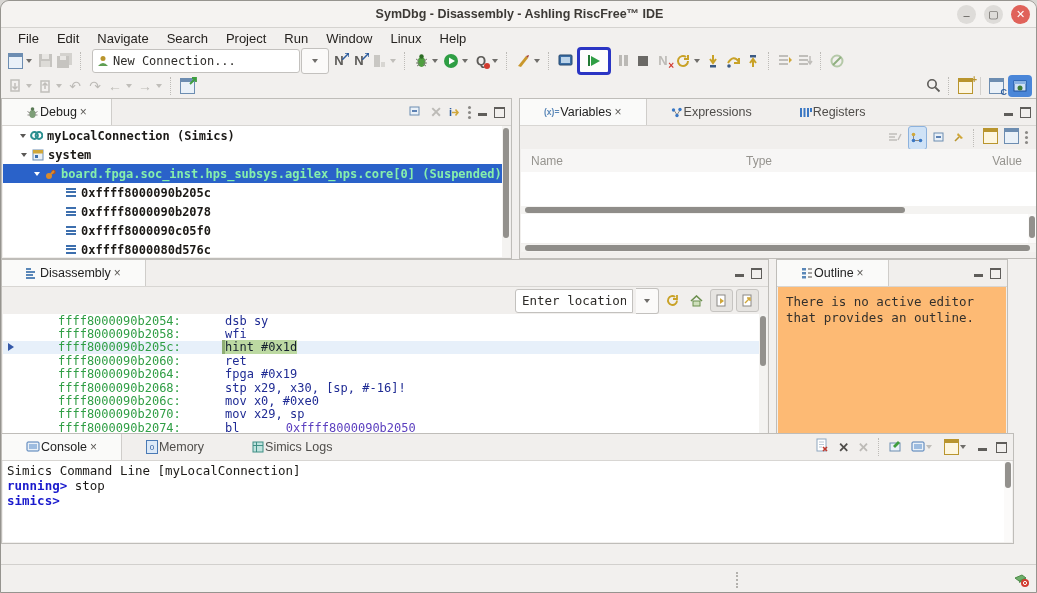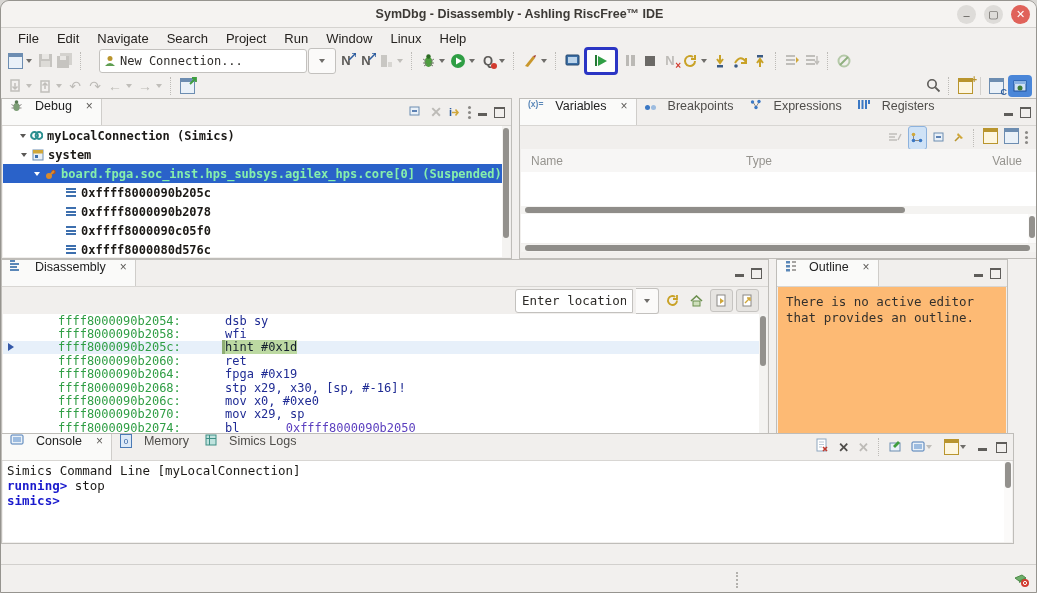--- a/index.html
+++ b/index.html
@@ -23,38 +23,38 @@
   #toolbar2{left:0;top:72px;width:1037px;height:25px;padding-left:4px;}
   .tbi{width:20px;height:20px;display:inline-flex;align-items:center;justify-content:center;flex:none;}
   .chev{width:0;height:0;border-left:3.5px solid transparent;border-right:3.5px solid transparent;
         border-top:4px solid #6f6d6a;display:inline-block;margin:0 3px 0 1px;flex:none;}
   .chev.dis{border-top-color:#c0beba;}
   .tsep{width:1px;height:18px;border-left:1px dotted #bdbbb7;margin:0 5px;flex:none;}
   .vsep{width:1px;height:18px;background:#d2d0cd;margin:0 5px;flex:none;}
   .gtxt{color:#bdbbb7;} 
   .glyph{font-size:13px;font-weight:bold;color:#5d5b58;}
   #conn-combo{display:flex;align-items:center;height:22px;background:#fff;border:1px solid #c3c1be;
-              border-radius:3px;width:198px;padding:0 4px;margin-left:12px;}
+              border-radius:3px;width:198px;padding:0 4px;margin-left:5px;}
   #conn-combo-text{font-size:12px;color:#2e2c29;font-family:"DejaVu Sans Mono","Liberation Mono",monospace;margin-left:4px;}
   #conn-combo-btn{width:26px;height:24px;border:1px solid #c3c1be;border-radius:3px;background:#fbfaf9;
                   display:flex;align-items:center;justify-content:center;margin-left:1px;}
   .focusring{width:28px;height:22px;border:3px solid #2b35c4;border-radius:4px;display:flex;
              align-items:center;justify-content:center;background:#fdfdfc;margin:0 2px;}
   .playtri{width:0;height:0;border-top:5.5px solid transparent;border-bottom:5.5px solid transparent;
            border-left:9px solid #2f9e44;}
   .resume-bar{width:2px;height:11px;background:#237a34;margin-right:1.5px;}
   .pausebars{display:flex;gap:2px;}
   .pausebars i{width:3.5px;height:11px;background:#bbb9b5;}
   .stopsq{width:10px;height:10px;background:#6b6966;}
   .reddot{position:absolute;width:6px;height:6px;border-radius:50%;background:#d23b2f;right:1px;bottom:2px;}
   .rel{position:relative;}
   
   .panel{background:#f1efed;border:1px solid #bfbdb9;}
   .tabbar{height:26px;display:flex;align-items:center;background:#f1efed;border-bottom:1px solid #d8d6d3;}
-  .tab{height:26px;display:flex;padding:0 8px;font-size:12.5px;color:#4f4d4a;gap:12px;}
+  .tab{height:26px;display:flex;align-items:center;padding:0 24px;font-size:12.5px;color:#4f4d4a;gap:1px;}
   .tab.active{background:#fafaf9;border-right:1px solid #cfcdca;color:#222;}
   .tab .x{font-size:12px;color:#5c5a57;margin-left:2px;}
   .panel-btns{margin-left:auto;display:flex;align-items:center;gap:7px;padding-right:6px;}
   .wmin{width:9px;height:3px;background:#5f5d5a;margin-top:5px;}
   .wmax{width:9px;height:8px;border:1px solid #5f5d5a;border-top:2px solid #5f5d5a;}
   .kebab{display:inline-flex;flex-direction:column;gap:2px;}
   .kebab i{width:3px;height:3px;border-radius:50%;background:#8a8885;}
   
   #debug-panel{left:0;top:97px;width:511px;height:161px;}
   #debug-tree{position:absolute;left:1px;right:1px;top:27px;bottom:1px;background:#fff;overflow:hidden;}
@@ -427,24 +427,20 @@
         </div>
     </div>
   </div>
 
   <div id="vars-panel" class="abs panel">
     <div class="tabbar">
       <div class="tab active">
         <span style="font-size:8.5px;font-weight:bold;color:#5a87b8">(x)=</span>
         <span>Variables</span>
         <span class="x">×</span>
-      </div>
-      <div class="tab">
-        <span><span class="dot" style="width:5px;height:5px;background:#3b78c4"></span><span class="dot" style="width:5px;height:5px;background:#9dbce0;margin-left:1px"></span></span>
-        <span>Breakpoints</span>
       </div>
       <div class="tab">
         <svg width="12" height="11">
             <circle cx="2.5" cy="3" r="1.7" fill="#3b78c4"></circle>
             <circle cx="9" cy="2.5" r="1.7" fill="#3b78c4"></circle>
             <circle cx="6" cy="8.5" r="1.7" fill="#3b78c4"></circle>
             <path d="M3.5 4 L5.5 7 M8.5 4 L6.5 7" stroke="#8a8885" stroke-width="1"></path>
           </svg>
         <span>Expressions</span>
       </div>

